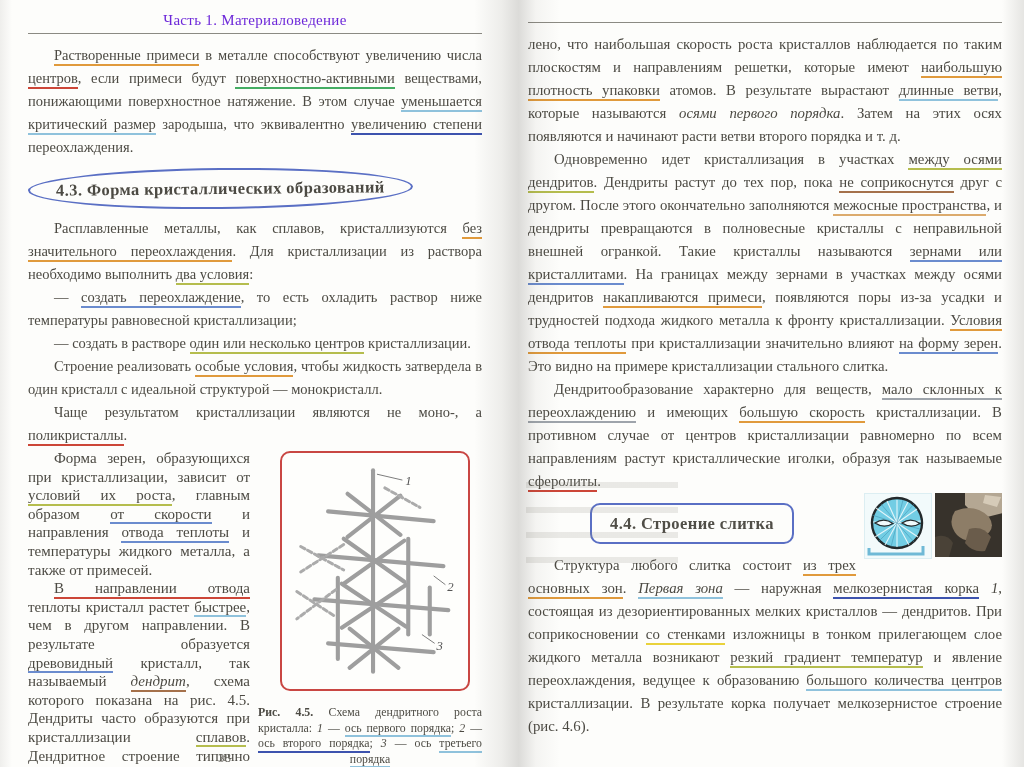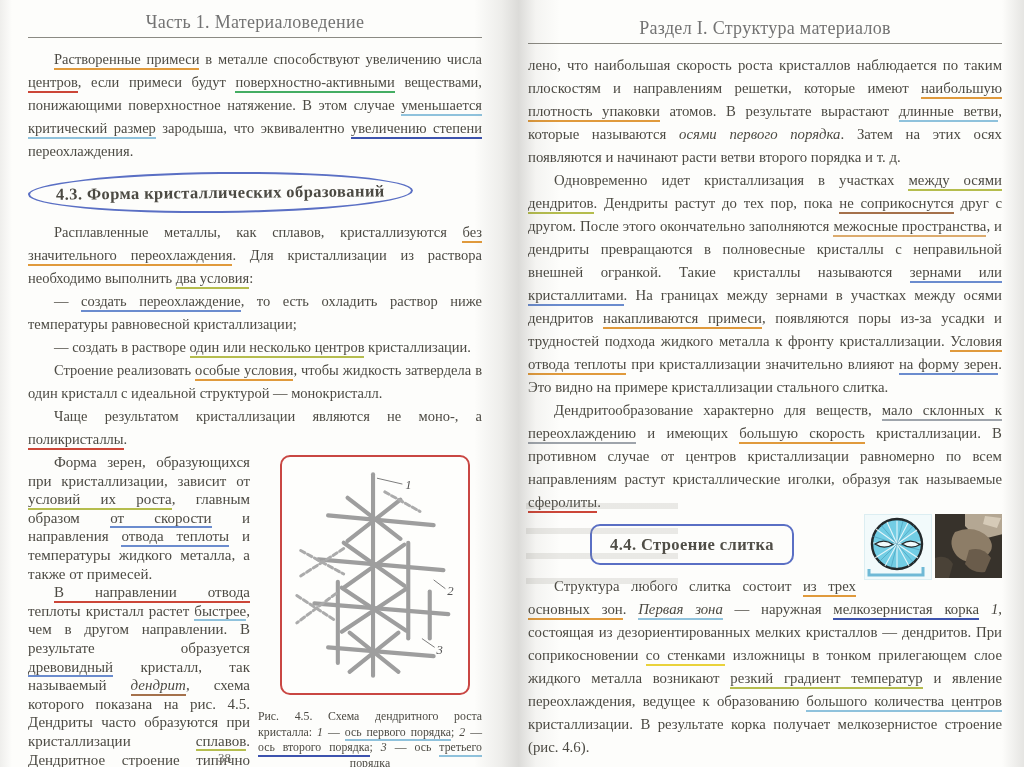--- a/index.html
+++ b/index.html
@@ -1,29 +1,29 @@
 <!DOCTYPE html>
 <html><head>
 <meta charset="utf-8">
 <style>
   html,body{margin:0;padding:0;background:#e9e7e2;}
   .book{position:relative;width:1024px;height:767px;background:#fdfdfb;overflow:hidden;
         font-family:"Liberation Serif","DejaVu Serif",serif;color:#4c4a43;}
   .page{position:absolute;top:0;height:767px;box-sizing:border-box;overflow:hidden;}
   .page-left{left:0;width:512px;padding:12px 30px 0 28px;}
   .page-right{left:512px;width:512px;padding:18px 22px 0 16px;}
-  .running-header{text-align:center;font-size:18px;color:#737373;letter-spacing:.3px;}
+  .running-header{text-align:center;font-size:15px;color:#6d28d9;letter-spacing:.3px;}
   .rule{border-bottom:1.6px solid #8b8a83;margin:4px 0 10px;}
   p.body{margin:0;text-align:justify;}
   .page-left p.body{font-size:14.5px;line-height:23px;}
   .page-right p.body{font-size:14.8px;line-height:23px;}
   .ind{text-indent:26px;}
   .seg-u{border-bottom:2.4px solid #e09a3c;padding-bottom:.5px;}
   .seg-i{font-style:italic;}
-  .seg-b{font-weight:normal;}
+  .seg-b{font-weight:bold;}
   
   .h-oval-row{margin:9px 0 8px;}
   .h-oval{display:inline-block;border:2px solid #5a6fc4;border-radius:50%;
           padding:9px 26px 8px;transform:rotate(-.6deg);}
   .h-oval .ht{font-weight:bold;font-size:16.5px;color:#4c4a43;letter-spacing:.4px;}
   
   .narrow-wrap{font-size:13.4px;line-height:18.6px;margin-top:2px;}
   .narrow-wrap p.body{font-size:15px;line-height:18.6px;}
   .fig-float{float:right;width:224px;margin:2px 0 0 8px;}
   .fig-box{width:186px;height:236px;border:2.6px solid #c94743;border-radius:10px;
@@ -116,21 +116,20 @@
       </div>
 
       <p class="body ind"><span>Форма зерен, образующихся при кристаллизации, зависит от </span><span class="seg-u" style="border-bottom-color: rgb(181, 189, 78);">условий их роста</span><span>, главным образом </span><span class="seg-u" style="border-bottom-color: rgb(107, 140, 206);">от скорости</span><span> и направления </span><span class="seg-u" style="border-bottom-color: rgb(107, 140, 206);">отвода теплоты</span><span> и температуры жидкого металла, а также от примесей.</span></p>
       <p class="body ind"><span class="seg-u" style="border-bottom-color: rgb(204, 70, 56);">В направлении отвода</span><span> теплоты кристалл растет </span><span class="seg-u" style="border-bottom-color: rgb(143, 194, 220);">быстрее</span><span>, чем в другом направлении. В результате образуется </span><span class="seg-u" style="border-bottom-color: rgb(107, 140, 206);">древовидный</span><span> кристалл, так называемый </span><span class="seg-u seg-i" style="border-bottom-color: rgb(165, 113, 75);">дендрит</span><span>, схема которого показана на рис. 4.5. Дендриты часто образуются при кристаллизации </span><span class="seg-u" style="border-bottom-color: rgb(181, 189, 78);">сплавов</span><span>. Дендритное строение типично для </span><span class="seg-u" style="border-bottom-color: rgb(61, 83, 174);">литого металла</span><span>. Установ-</span></p>
     </div>
 
     <div class="pgnum">38</div>
   </div>
 
   <div class="page page-right">
-    <div class="running-header">Раздел I. Структура материалов</div>
     <div class="rule"></div>
 
     <p class="body"><span>лено, что наибольшая скорость роста кристаллов наблюдается по таким плоскостям и направлениям решетки, которые имеют </span><span class="seg-u" style="border-bottom-color: rgb(224, 154, 60);">наибольшую плотность упаковки</span><span> атомов. В результате вырастают </span><span class="seg-u" style="border-bottom-color: rgb(143, 194, 220);">длинные ветви</span><span>, которые называются </span><span class="seg-i">осями первого порядка</span><span>. Затем на этих осях появляются и начинают расти ветви второго порядка и т. д.</span></p>
     <p class="body ind"><span>Одновременно идет кристаллизация в участках </span><span class="seg-u" style="border-bottom-color: rgb(181, 189, 78);">между осями дендритов</span><span>. Дендриты растут до тех пор, пока </span><span class="seg-u" style="border-bottom-color: rgb(165, 113, 75);">не соприкоснутся</span><span> друг с другом. После этого окончательно заполняются </span><span class="seg-u" style="border-bottom-color: rgb(220, 171, 109);">межосные пространства</span><span>, и дендриты превращаются в полновесные кристаллы с неправильной внешней огранкой. Такие кристаллы называются </span><span class="seg-u" style="border-bottom-color: rgb(107, 140, 206);">зернами или кристаллитами</span><span>. На границах между зернами в участках между осями дендритов </span><span class="seg-u" style="border-bottom-color: rgb(224, 154, 60);">накапливаются примеси</span><span>, появляются поры из-за усадки и трудностей подхода жидкого металла к фронту кристаллизации. </span><span class="seg-u" style="border-bottom-color: rgb(224, 154, 60);">Условия отвода теплоты</span><span> при кристаллизации значительно влияют </span><span class="seg-u" style="border-bottom-color: rgb(107, 140, 206);">на форму зерен</span><span>. Это видно на примере кристаллизации стального слитка.</span></p>
     <p class="body ind"><span>Дендритообразование характерно для веществ, </span><span class="seg-u" style="border-bottom-color: rgb(158, 164, 171);">мало склонных к переохлаждению</span><span> и имеющих </span><span class="seg-u" style="border-bottom-color: rgb(224, 154, 60);">большую скорость</span><span> кристаллизации. В противном случае от центров кристаллизации равномерно по всем направлениям растут кристаллические иголки, образуя так называемые </span><span class="seg-u" style="border-bottom-color: rgb(204, 70, 56);">сферолиты</span><span>.</span></p>
 
     <div class="photos-float">
       <div class="microframe">
         <svg width="66" height="64" viewBox="0 0 66 64">
           <path d="M4,54 L4,60 L58,60 L58,52" fill="none" stroke="#6fb9d6" stroke-width="3"></path>

